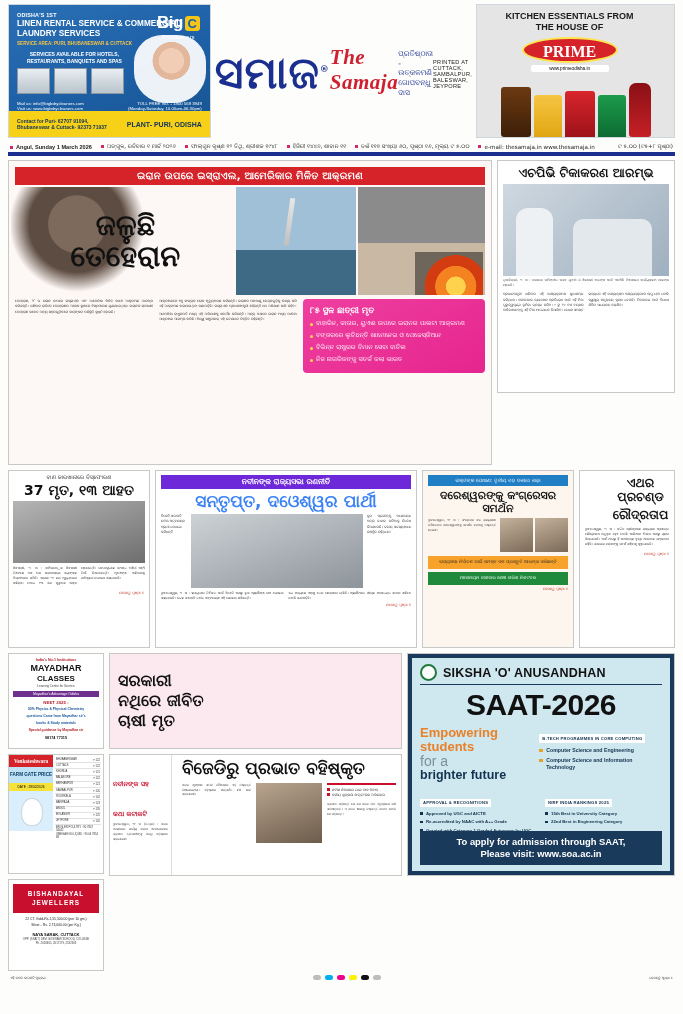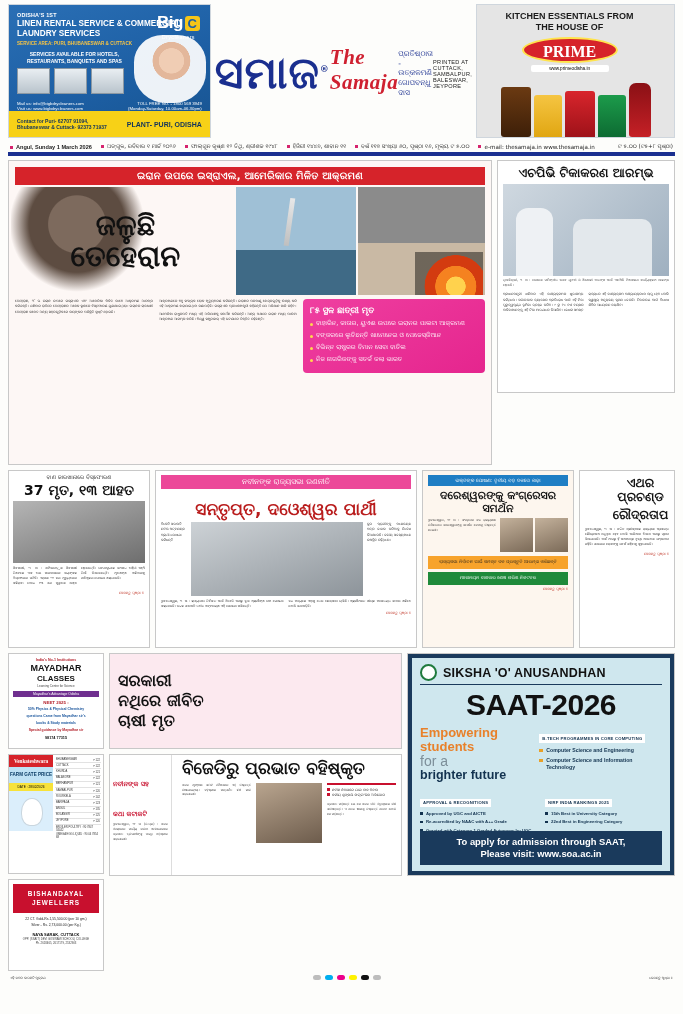--- a/index.html
+++ b/index.html
@@ -173,23 +173,23 @@
 
   
   .row2 { display:flex; gap:5px; margin-top:5px; }
   .r2a { width:142px; border:1px solid #c8c8c8; background:#fff; height:178px; overflow:hidden;}
   .r2a .kicker { text-align:center; font-size:5.6px; font-family:"DejaVu Sans",sans-serif; padding:3px 2px 1px 2px; color:#222;}
   .r2a .head { text-align:center; font-size:14px; font-weight:bold; font-family:"DejaVu Sans",sans-serif; color:#111; padding-bottom:2px;}
   .r2a .photo { height:62px; margin:0 4px; background:linear-gradient(160deg,#b5b5b5,#6e6e6e);}
   .r2a .txt { font-size:3.3px; line-height:1.5; padding:3px 4px; text-align:justify; color:#2a2a2a; font-family:"DejaVu Sans",sans-serif; column-count:2; column-gap:4px;}
 
   .r2b { flex:1; border:1px solid #c8c8c8; background:#fff; height:178px; overflow:hidden;}
-  .greenbar { background:#ec4899; color:#fff; text-align:center; font-size:7.6px; font-weight:normal;
+  .greenbar { background:#6d28d9; color:#fff; text-align:center; font-size:7.6px; font-weight:bold;
     font-family:"DejaVu Sans",sans-serif; margin:4px 5px 0 5px; padding:2px 12px;}
-  .r2b .head { text-align:center; font-size:17px; font-weight:bold; font-family:"DejaVu Sans",sans-serif; color:#b91c1c; padding:2px 0 3px 0;margin-top:8px;}
+  .r2b .head { text-align:center; font-size:17px; font-weight:bold; font-family:"DejaVu Sans",sans-serif; color:#3b82f6; padding:2px 0 3px 0;}
   .r2b .mid { display:flex; gap:4px; padding:0 5px;}
   .r2b .lcol { width:26px; font-size:3.4px; line-height:1.6; font-family:"DejaVu Sans",sans-serif; color:#2a2a2a;}
   .r2b .photo { flex:1; height:74px; background:linear-gradient(160deg,#cdd2d6,#8d949a); }
   .r2b .rcol { width:44px; font-size:3.4px; line-height:1.6; font-family:"DejaVu Sans",sans-serif; color:#2a2a2a; text-align:justify;}
   .r2b .btm { display:flex; gap:5px; padding:3px 5px 0 5px;}
   .r2b .btm div { flex:1; font-size:3.3px; line-height:1.5; text-align:justify; color:#2a2a2a; font-family:"DejaVu Sans",sans-serif;}
 
   .r2c { width:152px; border:1px solid #c8c8c8; background:#fdf6ee; height:178px; overflow:hidden;}
   .bluebarsm { background:#1f7ec4; color:#fff; text-align:center; font-size:5px; font-family:"DejaVu Sans",sans-serif; margin:4px 5px 0 5px; padding:2px 0;}
   .r2c .head { text-align:center; font-size:11px; font-weight:bold; font-family:"DejaVu Sans",sans-serif; color:#111; padding:3px 2px;}

